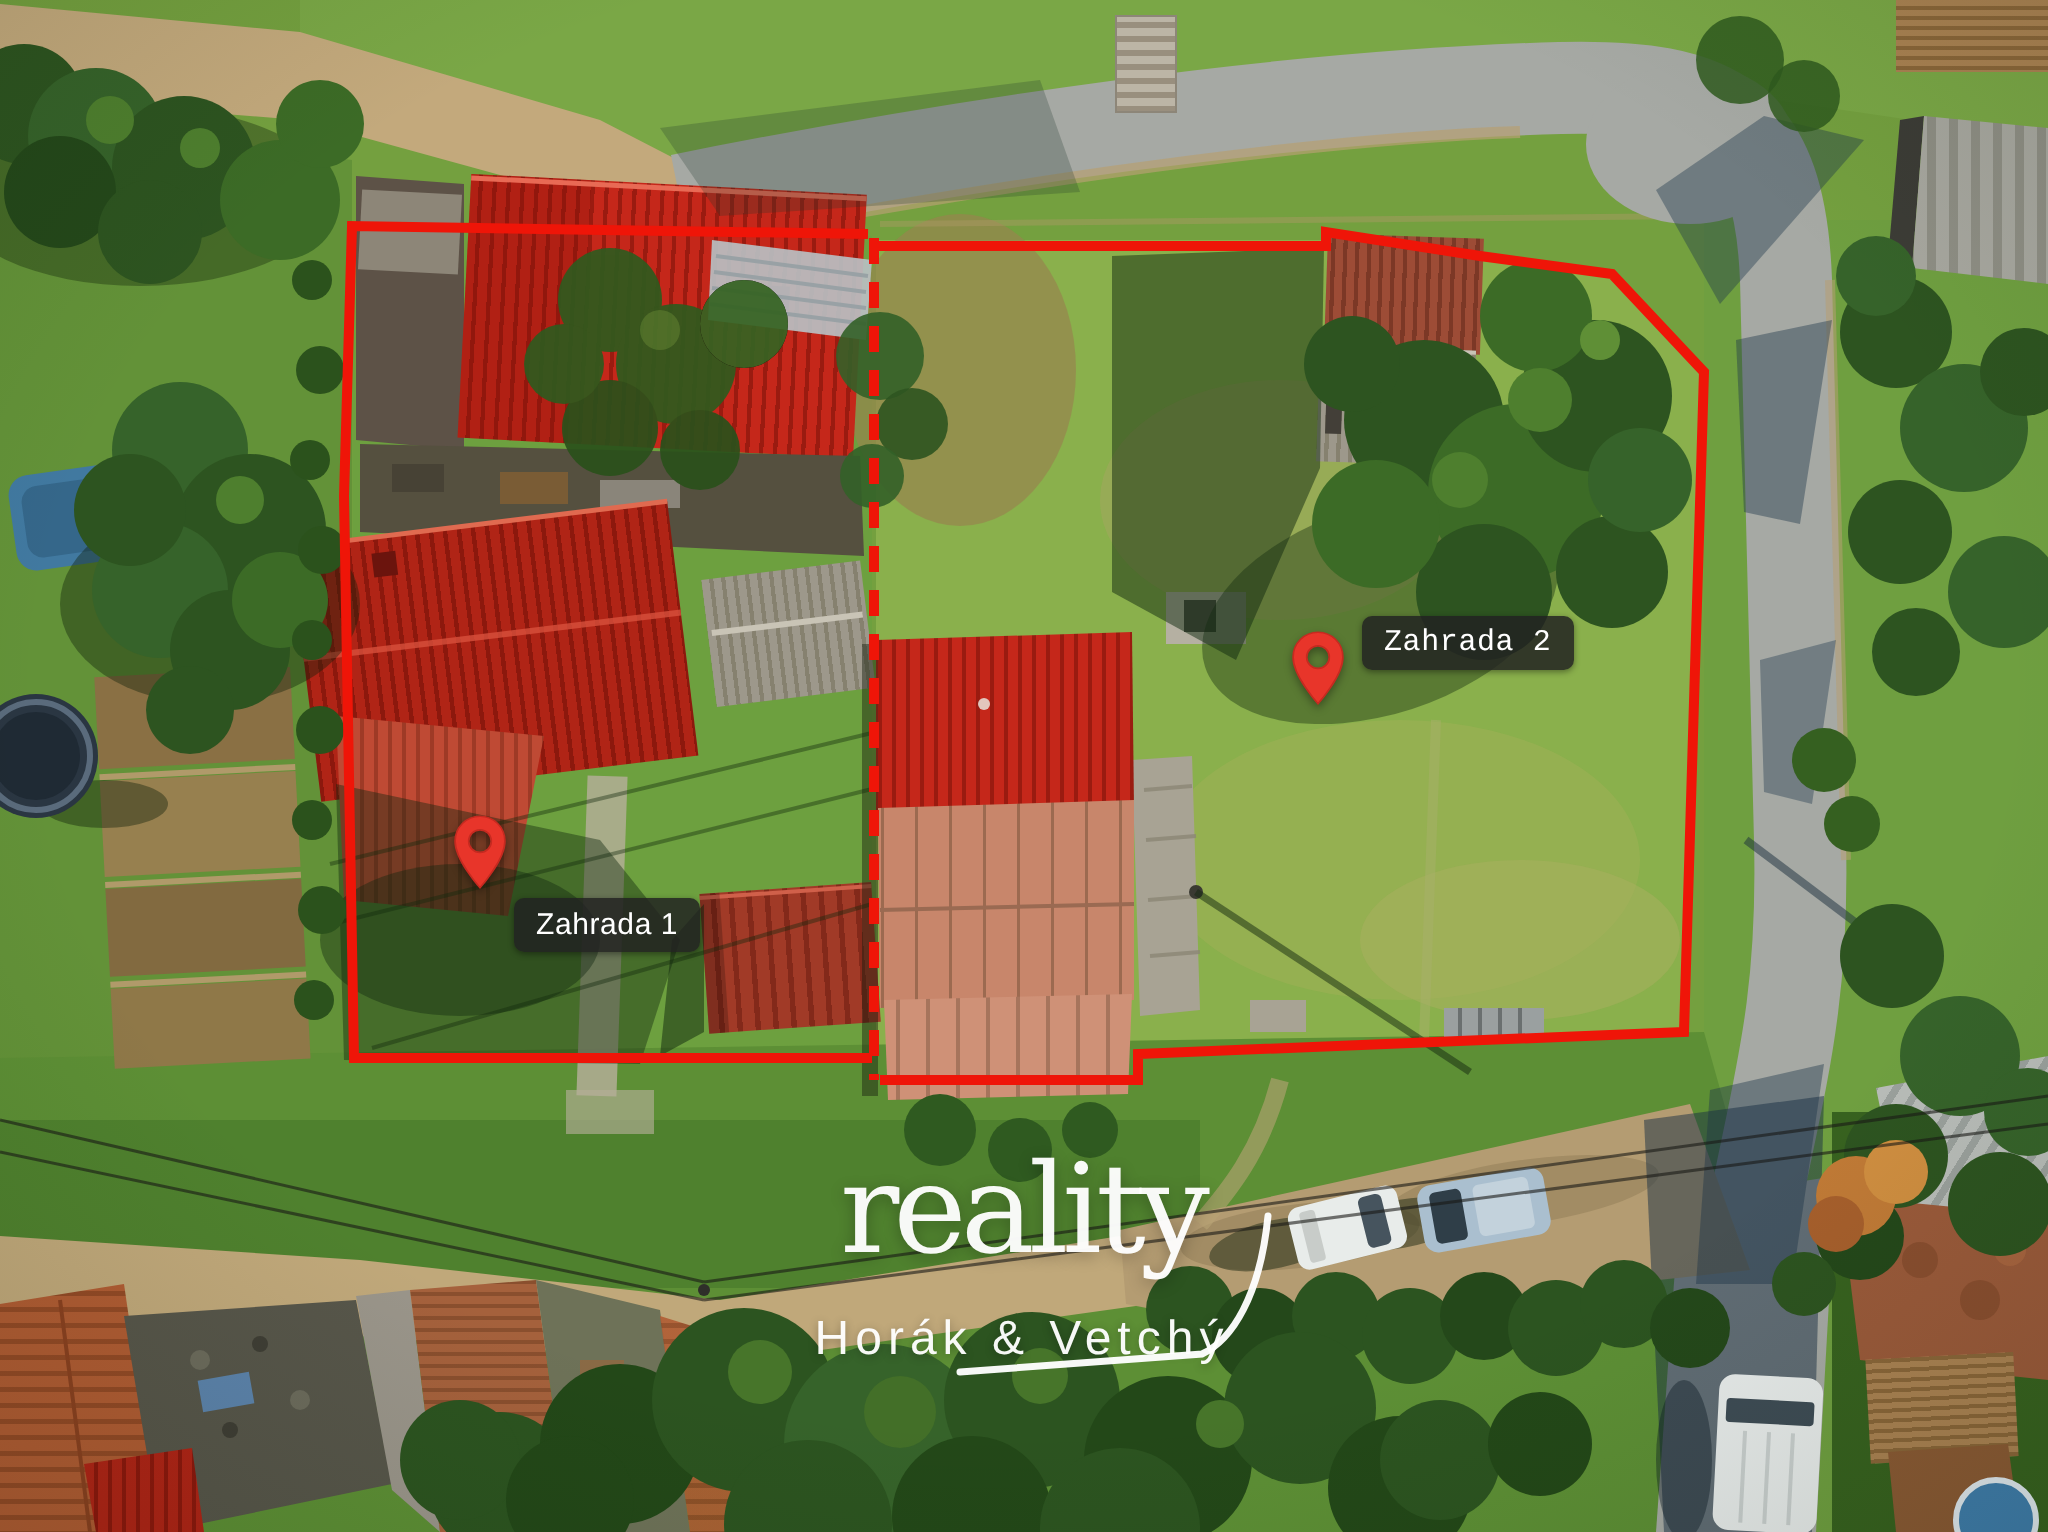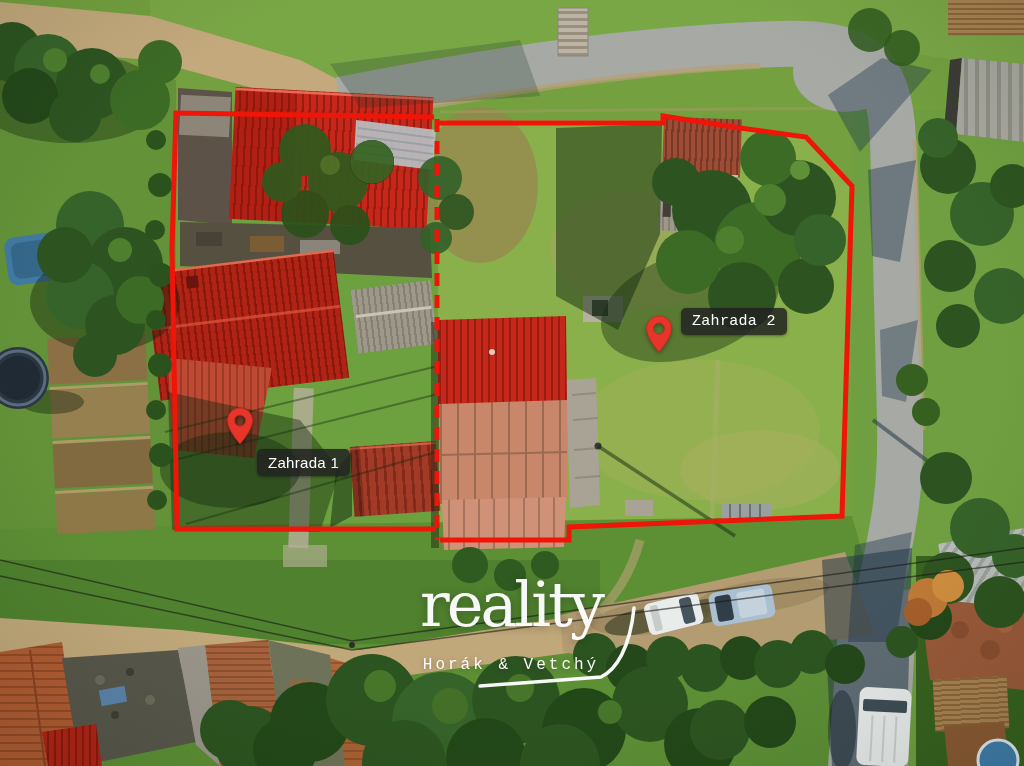--- a/index.html
+++ b/index.html
@@ -21,22 +21,22 @@
   .watermark{position:absolute;left:511px;top:574px;width:0;height:0;}
   .wm-brand{
     position:absolute;left:0;top:0;transform:translateX(-50%);
     font-family:"DejaVu Serif","Liberation Serif",serif;
     font-size:62px;line-height:1;letter-spacing:-3px;
     color:rgba(255,255,255,.96);text-shadow:0 2px 8px rgba(0,0,0,.28);
     white-space:nowrap;
   }
   .wm-sub{
     position:absolute;left:0;top:82px;transform:translateX(-50%);
-    font-family:Liberation Mono, monospace;
-    font-size:16px;letter-spacing:3px;white-space:nowrap;
+    font-family:Liberation Sans, sans-serif;
+    font-size:24px;letter-spacing:3px;white-space:nowrap;
     color:rgba(255,255,255,.96);text-shadow:0 1px 5px rgba(0,0,0,.3);
   }
 </style>
 </head>
 <body>
 
 <div class="stage">
 
 <svg class="scene" width="1024" height="766" viewBox="0 0 1024 766">
 <defs>

